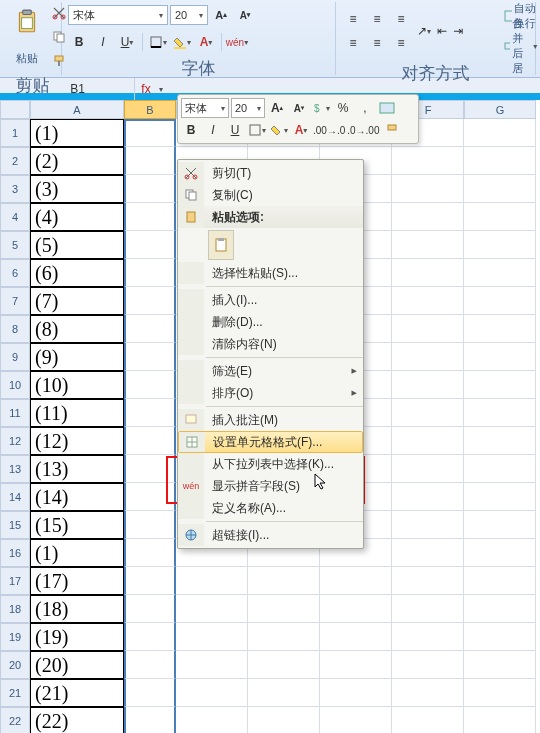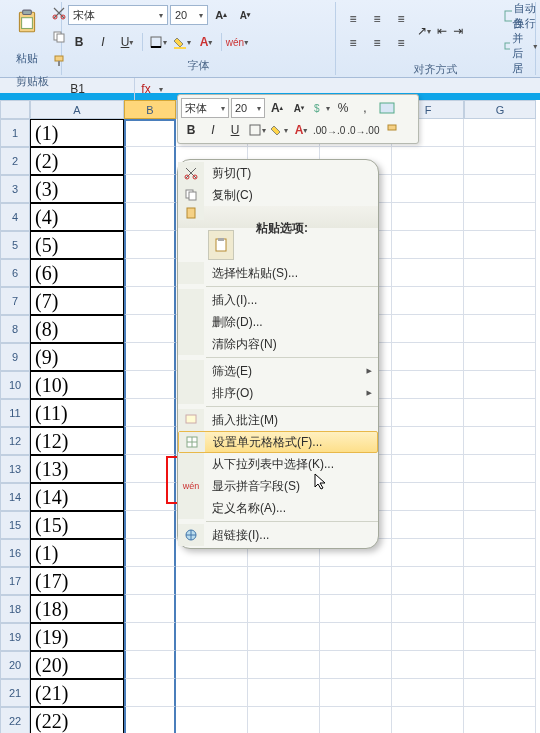--- a/index.html
+++ b/index.html
@@ -1,21 +1,21 @@
 <!DOCTYPE html>
 <html><head>
 <meta charset="utf-8">
 <style>
   *{box-sizing:border-box;margin:0;padding:0;font-family:"Microsoft YaHei",SimSun,Arial,sans-serif;}
   body{background:#fff;width:540px;height:733px;overflow:hidden;font-size:12px;color:#333;}
   
   
   .ribbon{background:linear-gradient(#e8f0fb,#dce8f7);border-bottom:1px solid #a7bcd8;height:78px;display:flex;padding:2px 4px;}
   .rgroup{border-right:1px solid #bcd0e8;padding:0 6px;display:flex;flex-direction:column;justify-content:space-between;}
-  .rgroup-title{font-size:11px;color:#4a6587;text-align:center;padding:2px 0;font-family:Liberation Serif, serif;}
+  .rgroup-title{font-size:17px;color:#4a6587;text-align:center;padding:2px 0;font-family:Liberation Serif, serif;}
   .rgroup-body{flex:1;display:flex;align-items:center;gap:4px;}
   .bigbtn{display:flex;flex-direction:column;align-items:center;gap:16px;padding:2px 4px;cursor:pointer;}
   .bigbtn svg{width:26px;height:26px;}
   .bigbtn .lbl{font-size:11px;color:#3a5a82;}
   .smallbtn{width:22px;height:22px;border:1px solid transparent;display:flex;align-items:center;justify-content:center;cursor:pointer;border-radius:2px;}
   .fontrow{display:flex;gap:2px;align-items:center;margin-bottom:2px;}
   .sel-font{width:100px;height:20px;border:1px solid #9db4cf;background:#fff;font-size:11px;padding:0 4px;display:flex;align-items:center;justify-content:space-between;}
   .sel-size{width:38px;height:20px;border:1px solid #9db4cf;background:#fff;font-size:11px;padding:0 4px;display:flex;align-items:center;justify-content:space-between;}
   .dd{font-size:8px;color:#555;}
   .align-grid{display:grid;grid-template-columns:repeat(3,22px);grid-template-rows:repeat(2,22px);gap:2px;}
@@ -30,25 +30,25 @@
   
   
   .minitool{position:absolute;left:177px;top:94px;width:242px;background:#f5f6f2;border:1px solid #b5b9b0;border-radius:3px;padding:3px;box-shadow:2px 2px 4px rgba(0,0,0,.15);z-index:10;}
   .mt-row{display:flex;gap:2px;align-items:center;margin-bottom:2px;}
   .mt-row:last-child{margin-bottom:0;}
   .mt-font{width:48px;height:20px;border:1px solid #b0b0b0;background:#fff;font-size:11px;display:flex;align-items:center;padding:0 3px;justify-content:space-between;}
   .mt-size{width:34px;height:20px;border:1px solid #b0b0b0;background:#fff;font-size:11px;display:flex;align-items:center;padding:0 3px;justify-content:space-between;}
   .mt-btn{min-width:20px;height:20px;display:flex;align-items:center;justify-content:center;cursor:pointer;font-size:12px;}
   
   
-  .ctxmenu{position:absolute;left:177px;top:159px;width:202px;background:#f5f6f2;border:1px solid #a4a99c;border-radius:13px;box-shadow:3px 3px 6px rgba(0,0,0,.25);z-index:9;padding:2px 0;}
+  .ctxmenu{position:absolute;left:177px;top:159px;width:187px;background:#f5f6f2;border:1px solid #a4a99c;border-radius:2px;box-shadow:3px 3px 6px rgba(0,0,0,.25);z-index:9;padding:2px 0;}
   .ctxmenu .iconcol{width:26px;background:#edefe7;align-self:stretch;display:flex;align-items:center;justify-content:center;}
   .ctxitem{display:flex;align-items:center;height:22px;cursor:pointer;font-size:12px;color:#2d2d2d;}
   .ctxitem .txt{padding-left:8px;flex:1;}
-  .ctxhead{display:flex;align-items:center;height:22px;background:linear-gradient(#f2f2ec,#e8e9e0);font-weight:bold;flex-direction:column;}
+  .ctxhead{display:flex;align-items:center;height:22px;background:linear-gradient(#f2f2ec,#e8e9e0);font-weight:bold;}
   .ctxhead .txt{padding-left:8px;}
   .ctxsep{height:1px;background:#d0d3c8;margin:2px 0 2px 28px;}
   .ctx-hi{background:linear-gradient(#fff0c0,#fddf8a);border:1px solid #e8b84a!important;border-radius:2px;}
   .iconbox{width:26px;height:30px;margin-left:30px;border:1px solid #c8c8b8;background:#f0ead0;display:flex;align-items:center;justify-content:center;margin-top:2px;margin-bottom:2px;}
   .arrow-icon{font-size:7px;margin-left:auto;margin-right:6px;color:#555;}
   .cursor-ptr{position:absolute;left:314px;top:473px;z-index:20;}
   
   
   .redbox{position:absolute;left:166px;top:456px;width:199px;height:48px;border:2px solid #e11;z-index:8;}
   

